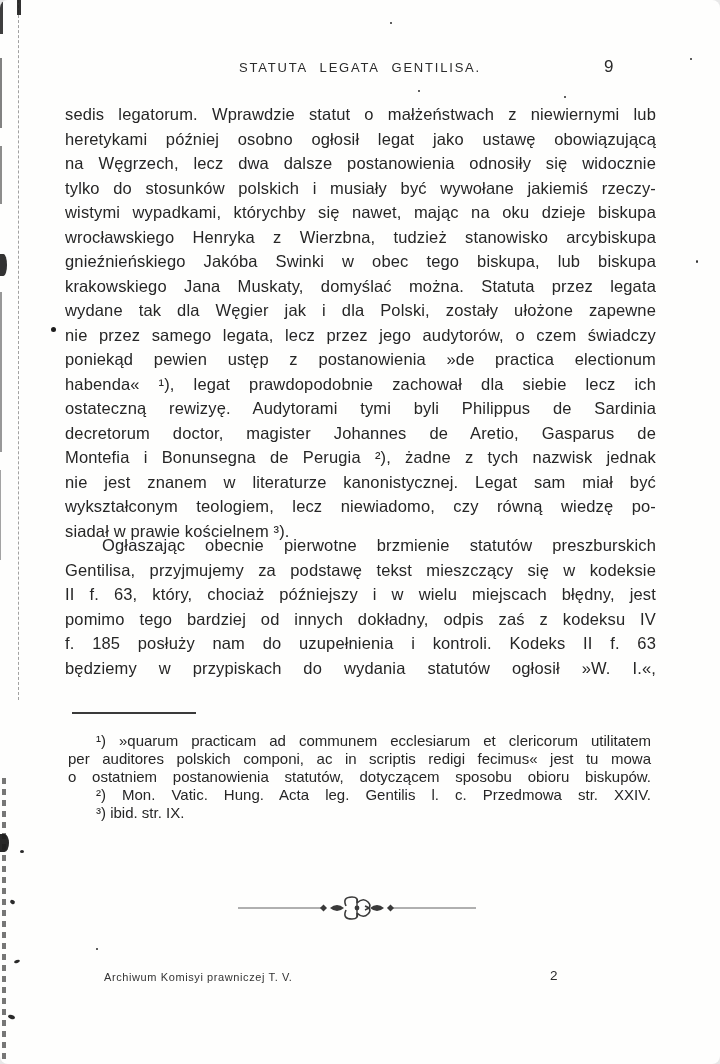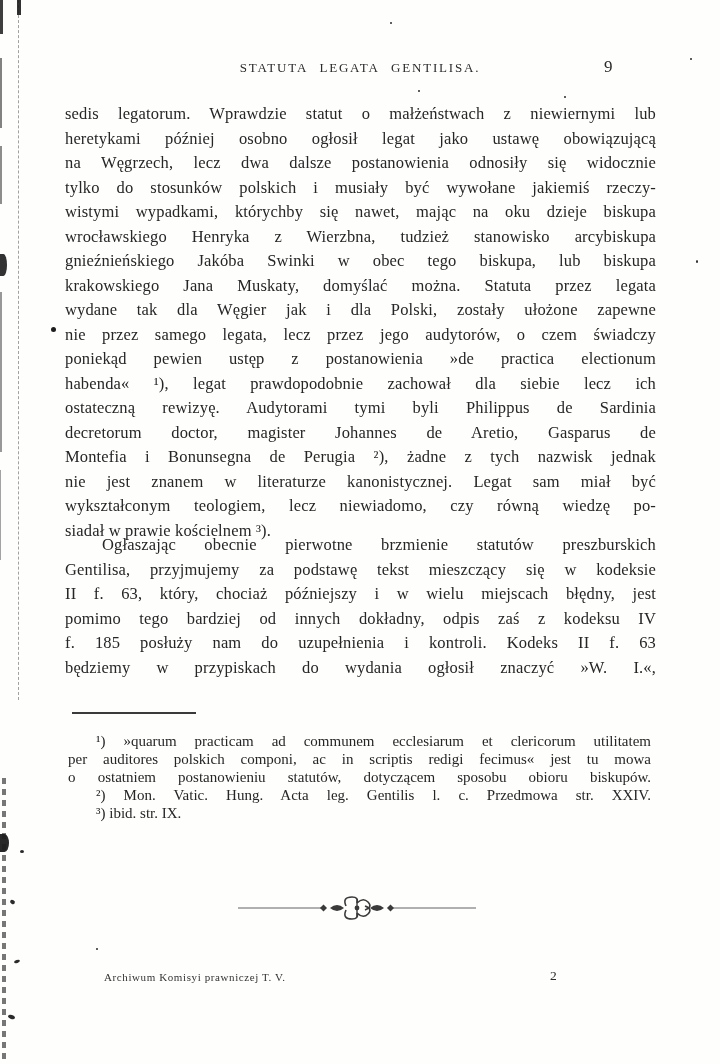--- a/index.html
+++ b/index.html
@@ -3,22 +3,23 @@
 <meta charset="utf-8">
 <style>
   html, body { margin: 0; padding: 0; background: #e8e8e8; }
   .page {
     position: relative;
     width: 720px;
     height: 1064px;
     margin: 0 auto;
     background: #fefefd;
     overflow: hidden;
-    font-family: Liberation Serif, serif;
+    font-family: Liberation Sans, sans-serif;
     color: #262626;
+    border-radius: 8px;
   }
 
   
   .running-head {
     position: absolute;
     left: 65px; top: 60px; width: 590px;
     text-align: center;
     font-size: 13px;
     letter-spacing: 1.8px;
     word-spacing: 7px;
@@ -162,29 +163,29 @@
   </div>
 
   <div class="margin-dot"></div>
 
   <div class="para para-2">
     <div class="line indent">Ogłaszając obecnie pierwotne brzmienie statutów preszburskich</div>
     <div class="line">Gentilisa, przyjmujemy za podstawę tekst mieszczący się w kodeksie</div>
     <div class="line">II f. 63, który, chociaż późniejszy i w wielu miejscach błędny, jest</div>
     <div class="line">pomimo tego bardziej od innych dokładny, odpis zaś z kodeksu IV</div>
     <div class="line">f. 185 posłuży nam do uzupełnienia i kontroli. Kodeks II f. 63</div>
-    <div class="line">będziemy w przypiskach do wydania ogłosił znaczyć »W. I.«,</div>
+    <div class="line">będziemy w przypiskach do wydania statutów ogłosił »W. I.«,</div>
   </div>
 
   <div class="footnote-rule"></div>
 
   <div class="footnotes">
     <div class="fn-line indent">¹) »quarum practicam ad communem ecclesiarum et clericorum utilitatem</div>
     <div class="fn-line">per auditores polskich componi, ac in scriptis redigi fecimus« jest tu mowa</div>
-    <div class="fn-line">o ostatniem postanowieniu statutów, dotyczącem sposobu obioru biskupów.</div>
+    <div class="fn-line">o ostatniem postanowienia statutów, dotyczącem sposobu obioru biskupów.</div>
     <div class="fn-line indent">²) Mon. Vatic. Hung. Acta leg. Gentilis l. c. Przedmowa str. XXIV.</div>
     <div class="fn-line indent flush">³) ibid. str. IX.</div>
   </div>
 
   <svg class="ornament" viewBox="0 0 238 30" xmlns="http://www.w3.org/2000/svg">
     <g stroke="#3a3a3a" fill="none" stroke-width="1">
       <line x1="0" y1="15" x2="84" y2="15" stroke-width="0.8"></line>
       <line x1="154" y1="15" x2="238" y2="15" stroke-width="0.8"></line>
 
       <rect x="83" y="12.5" width="5" height="5" transform="rotate(45 85.5 15)" fill="#3a3a3a" stroke="none"></rect>

